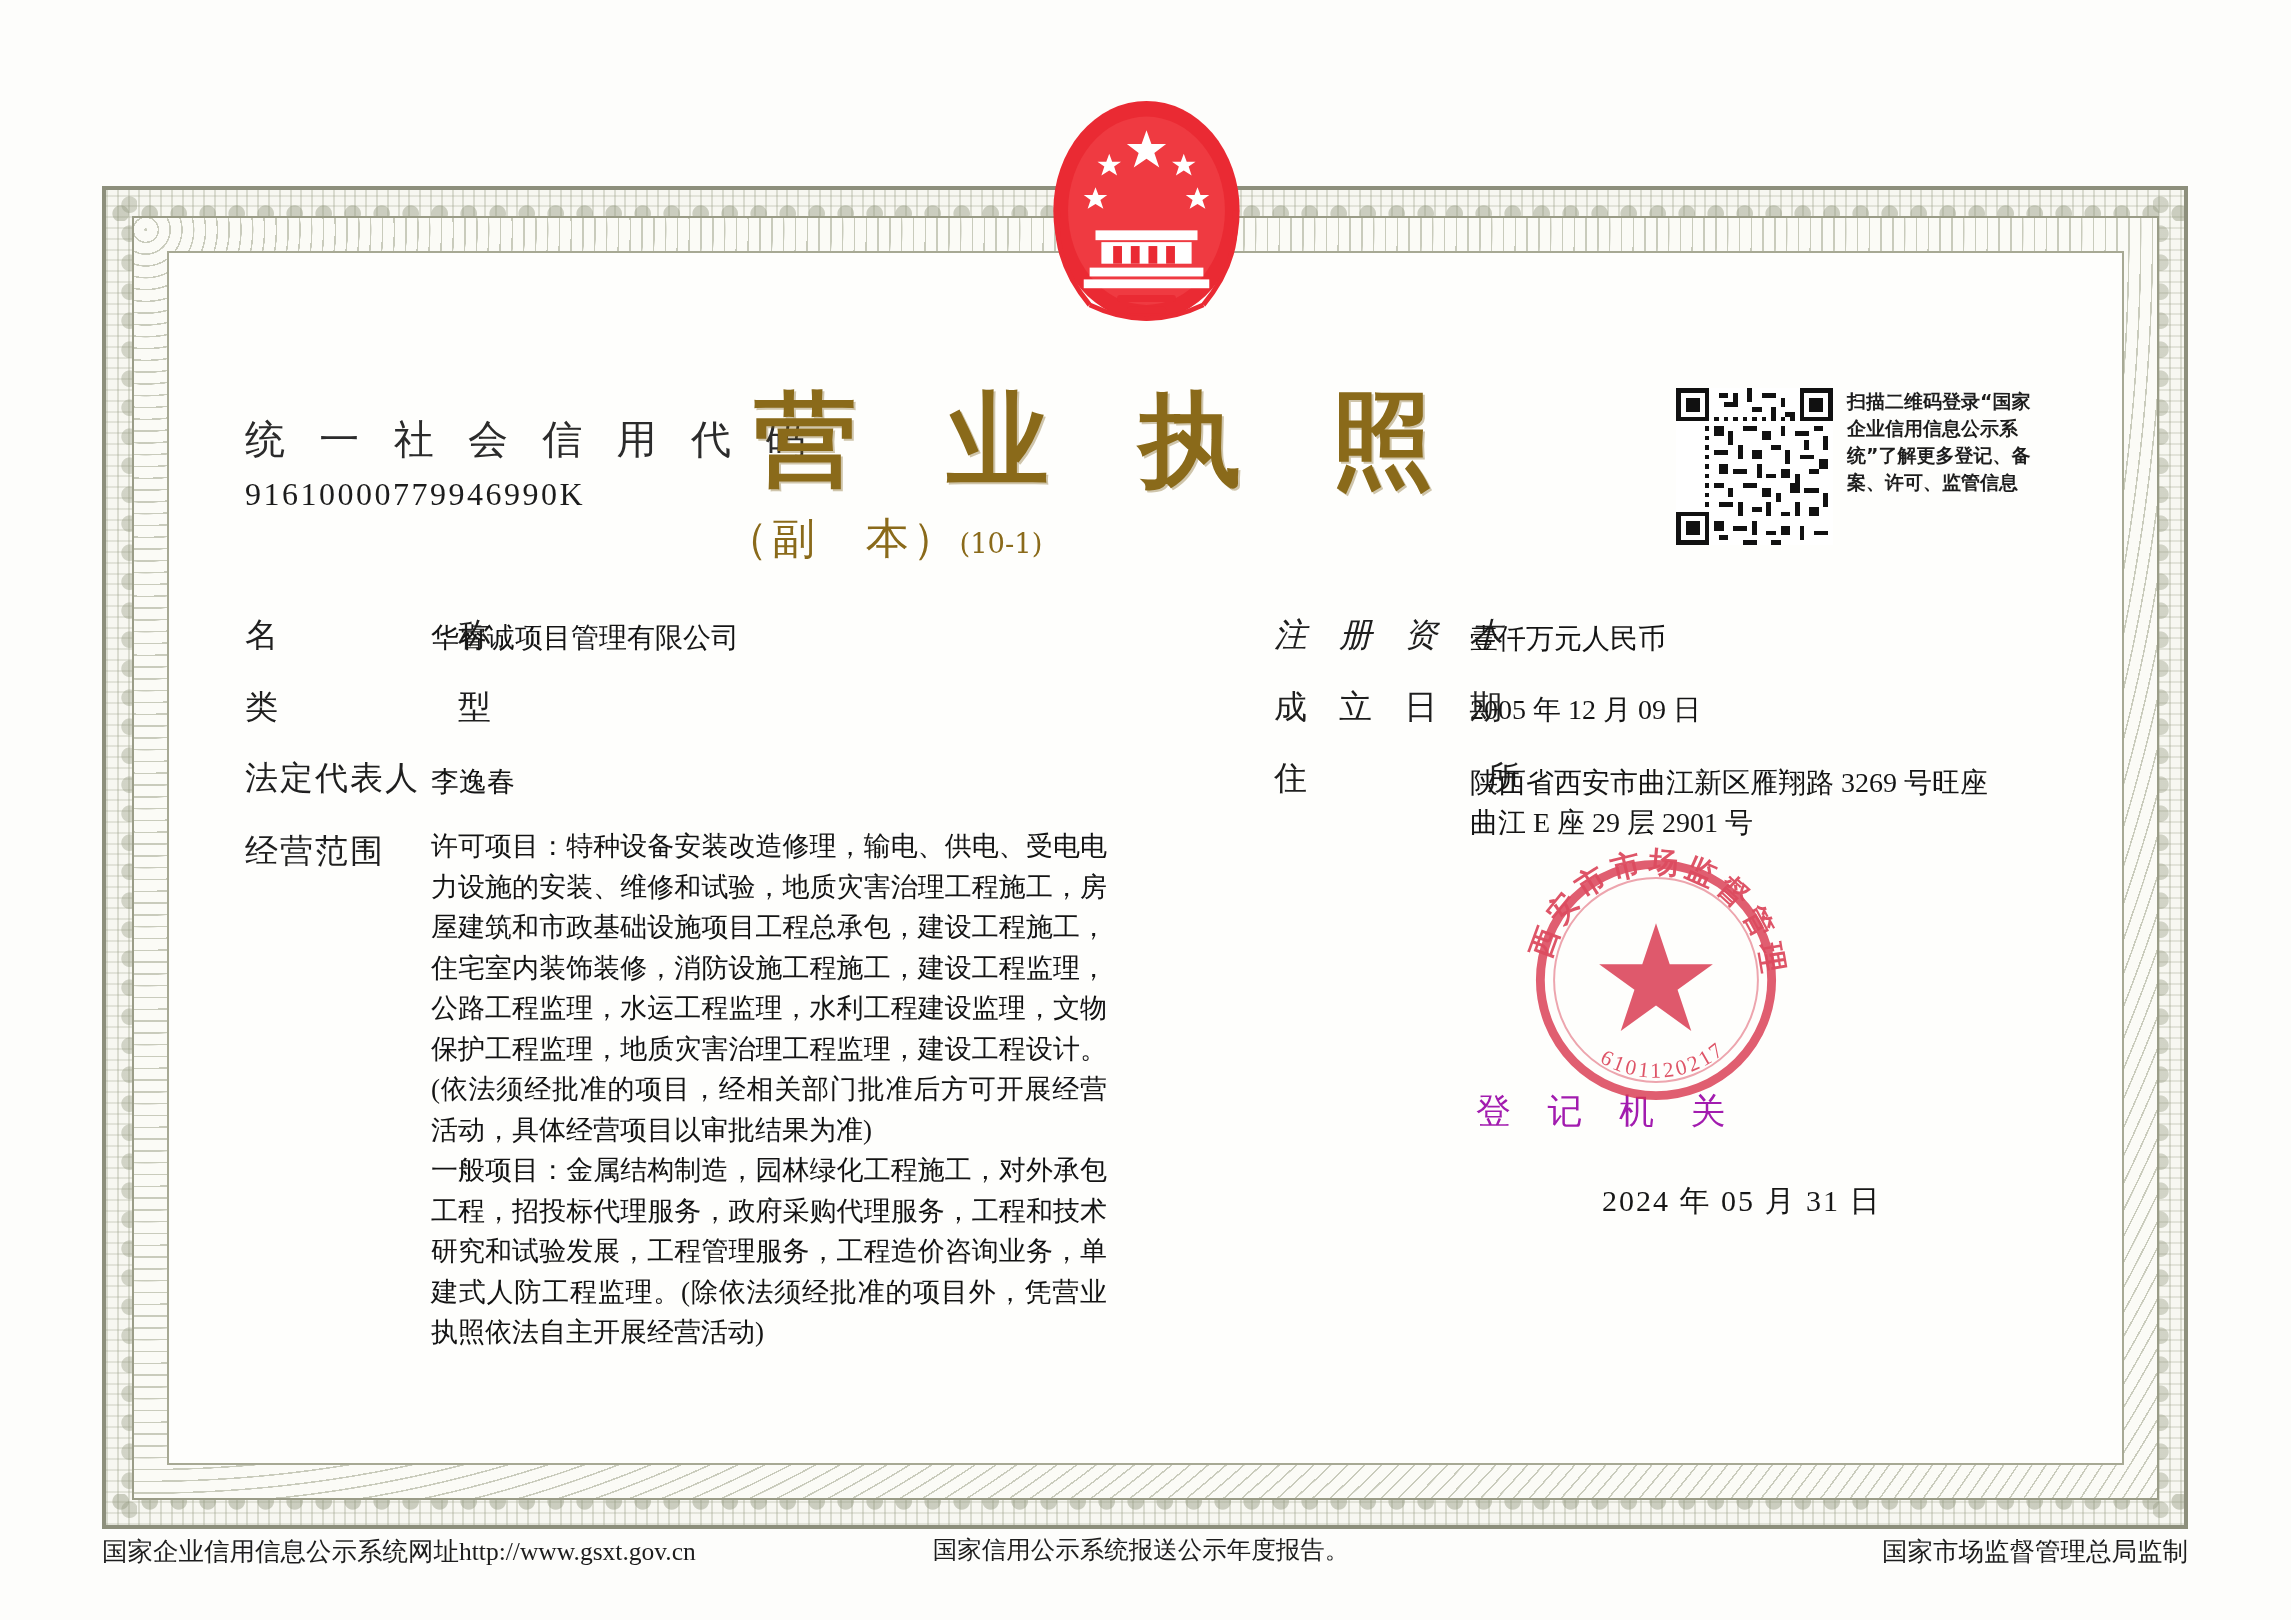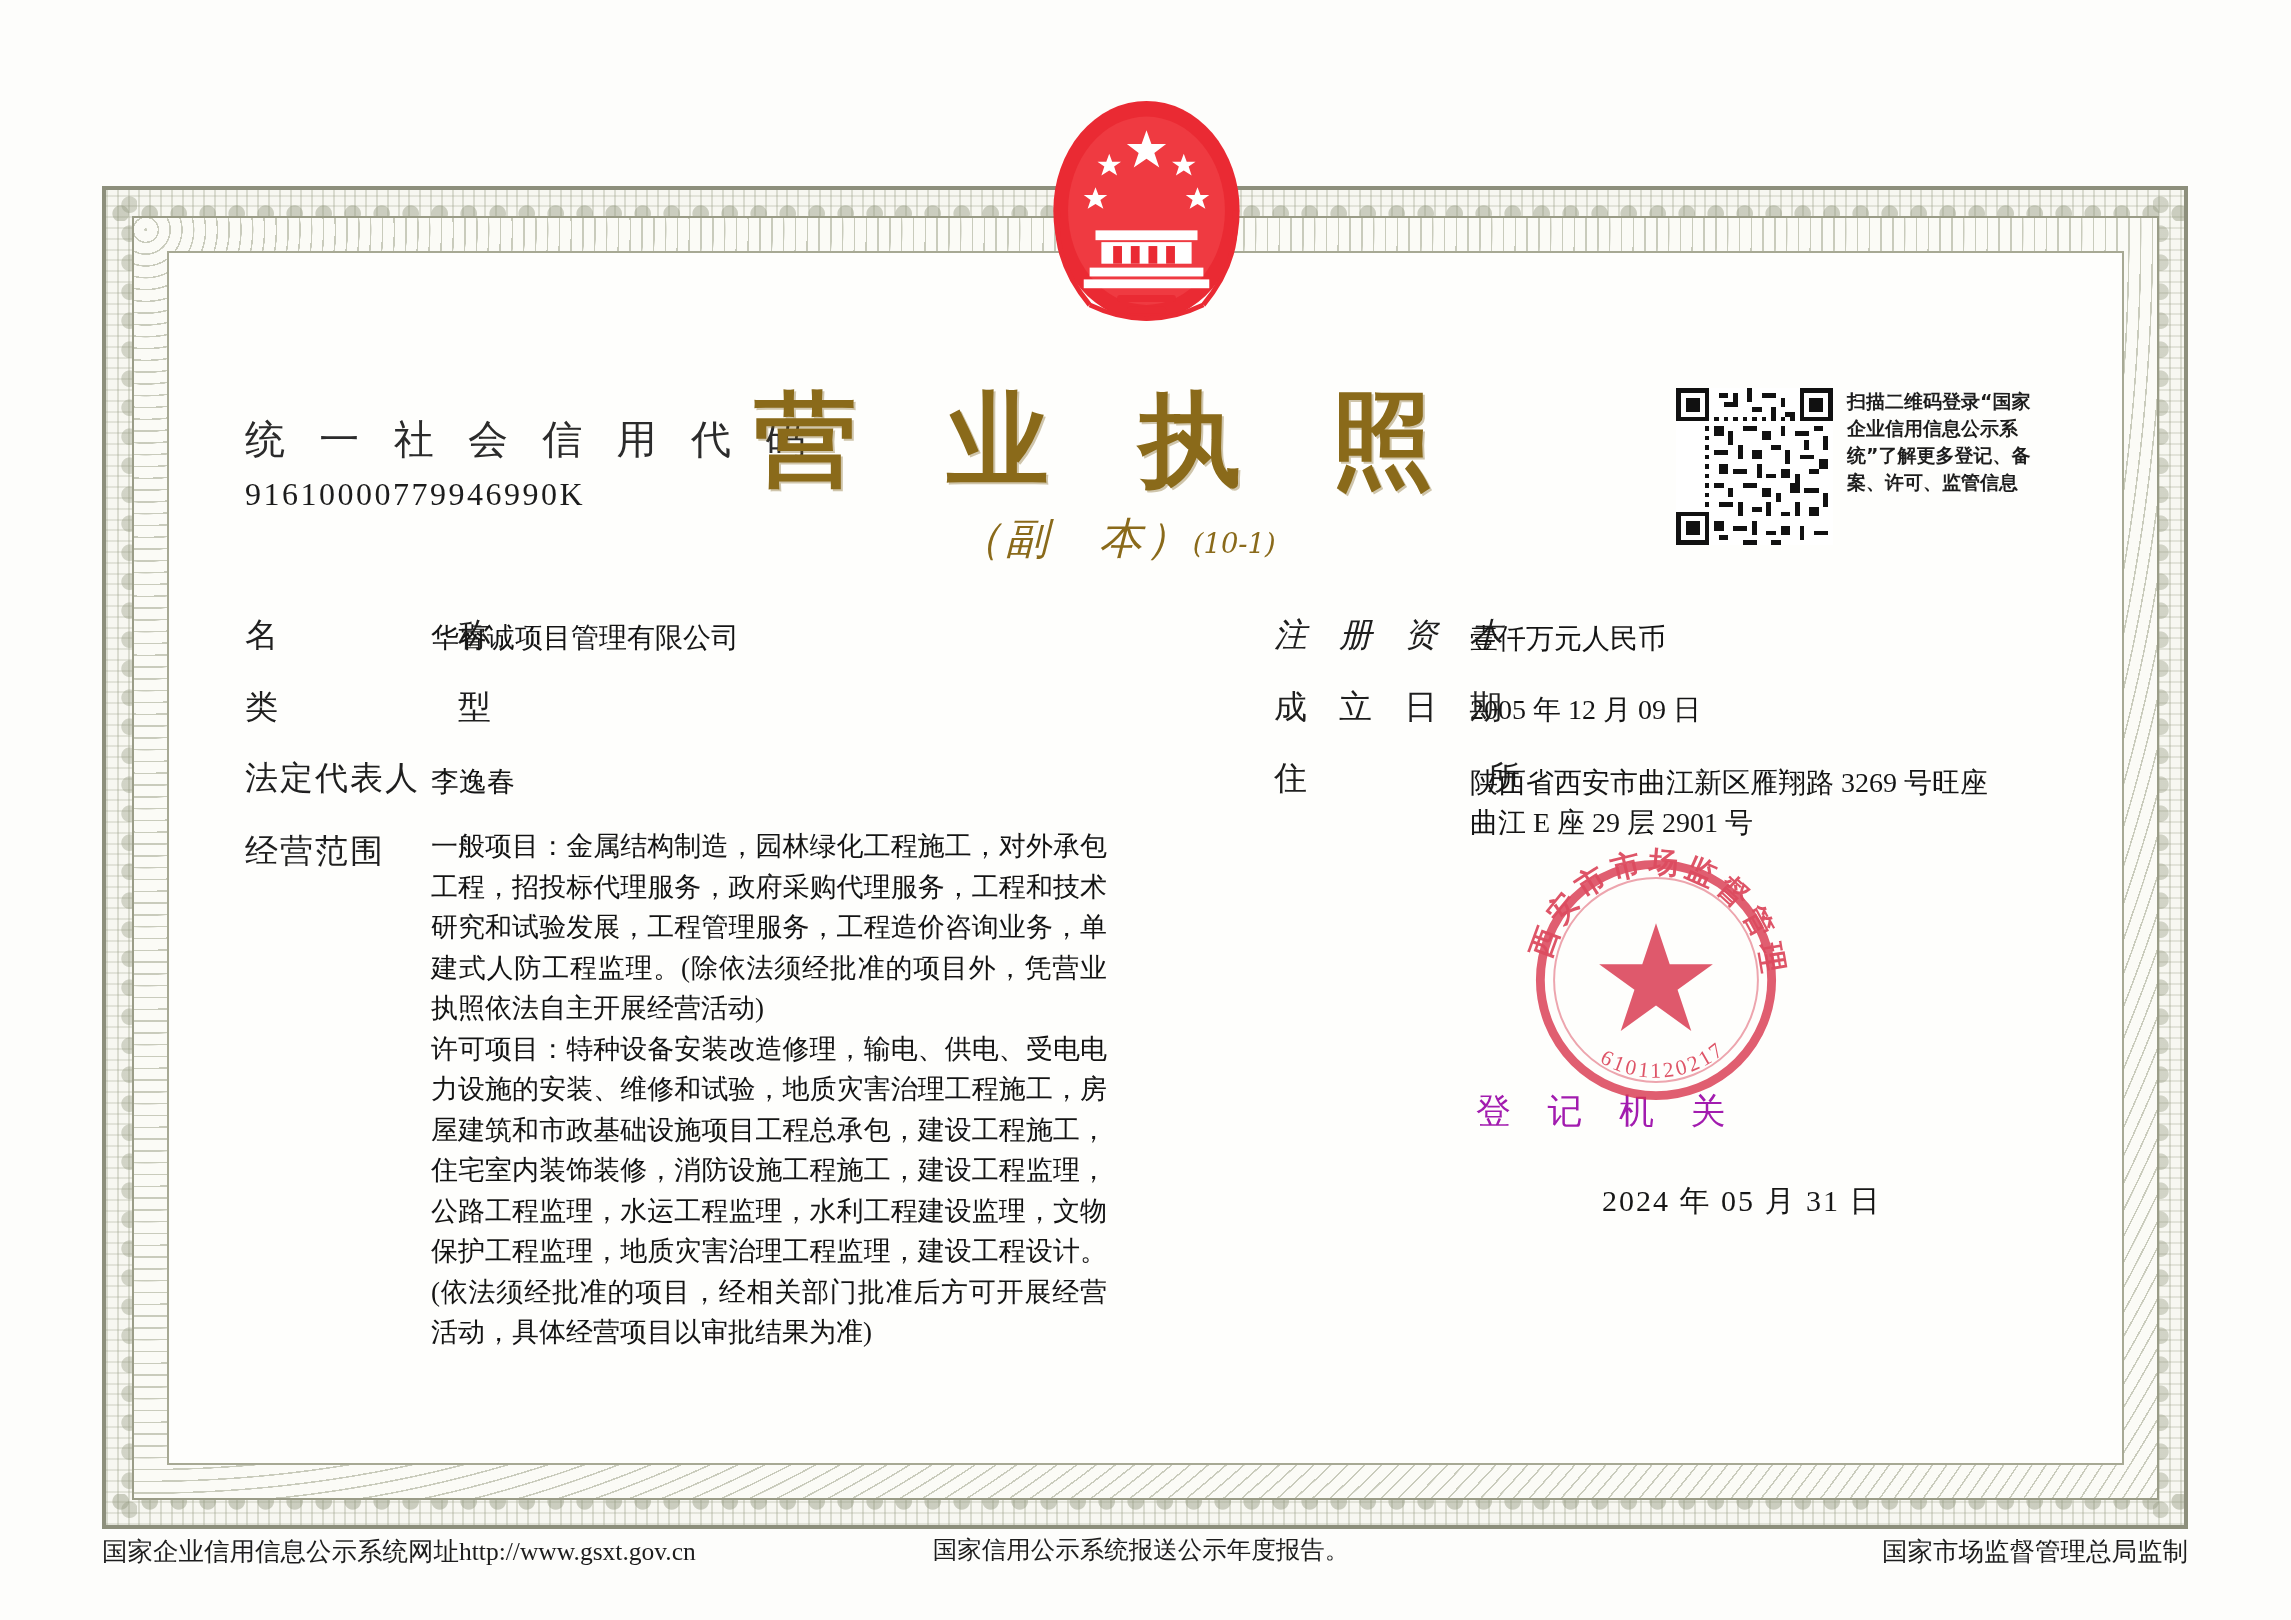--- a/index.html
+++ b/index.html
@@ -132,27 +132,25 @@
     letter-spacing: 27.4px;
     color: #8a6a1a;
     text-shadow: 2px 2px 0 rgba(120,92,20,0.35);
     white-space: nowrap;
   }
   .subtitle {
     position: absolute;
     left: 549px;
     top: 245px;
     width: 784px;
-    text-align: center;
     font-family: "DejaVu Serif", serif;
     font-size: 43px;
     color: #8a6a1a;
     letter-spacing: 3.9px;
     white-space: nowrap;
-    font-style: italic;
   }
   .subtitle .small {
     font-size: 27.4px;
     letter-spacing: 0;
   }
 
   
   .qr {
     position: absolute;
     left: 1500px;
@@ -468,22 +466,22 @@
     <div class="field-label lbl-name">名　　称</div>
     <div class="field-value val-name">华睿诚项目管理有限公司</div>
 
     <div class="field-label lbl-type">类　　型</div>
 
     <div class="field-label lbl-rep">法定代表人</div>
     <div class="field-value val-rep">李逸春</div>
 
     <div class="field-label lbl-scope">经营范围</div>
     <div class="val-scope">
+      <p>许可项目：特种设备安装改造修理，输电、供电、受电电力设施的安装、维修和试验，地质灾害治理工程施工，房屋建筑和市政基础设施项目工程总承包，建设工程施工，住宅室内装饰装修，消防设施工程施工，建设工程监理，公路工程监理，水运工程监理，水利工程建设监理，文物保护工程监理，地质灾害治理工程监理，建设工程设计。(依法须经批准的项目，经相关部门批准后方可开展经营活动，具体经营项目以审批结果为准)</p>
       <p>一般项目：金属结构制造，园林绿化工程施工，对外承包工程，招投标代理服务，政府采购代理服务，工程和技术研究和试验发展，工程管理服务，工程造价咨询业务，单建式人防工程监理。(除依法须经批准的项目外，凭营业执照依法自主开展经营活动)</p>
-      <p>许可项目：特种设备安装改造修理，输电、供电、受电电力设施的安装、维修和试验，地质灾害治理工程施工，房屋建筑和市政基础设施项目工程总承包，建设工程施工，住宅室内装饰装修，消防设施工程施工，建设工程监理，公路工程监理，水运工程监理，水利工程建设监理，文物保护工程监理，地质灾害治理工程监理，建设工程设计。(依法须经批准的项目，经相关部门批准后方可开展经营活动，具体经营项目以审批结果为准)</p>
     </div>
 
     <div class="field-label lbl-cap">注 册 资 本</div>
     <div class="field-value val-cap">壹仟万元人民币</div>
 
     <div class="field-label lbl-date">成 立 日 期</div>
     <div class="field-value val-date">2005 年 12 月 09 日</div>
 
     <div class="field-label lbl-addr">住　　所</div>
     <div class="val-addr">

